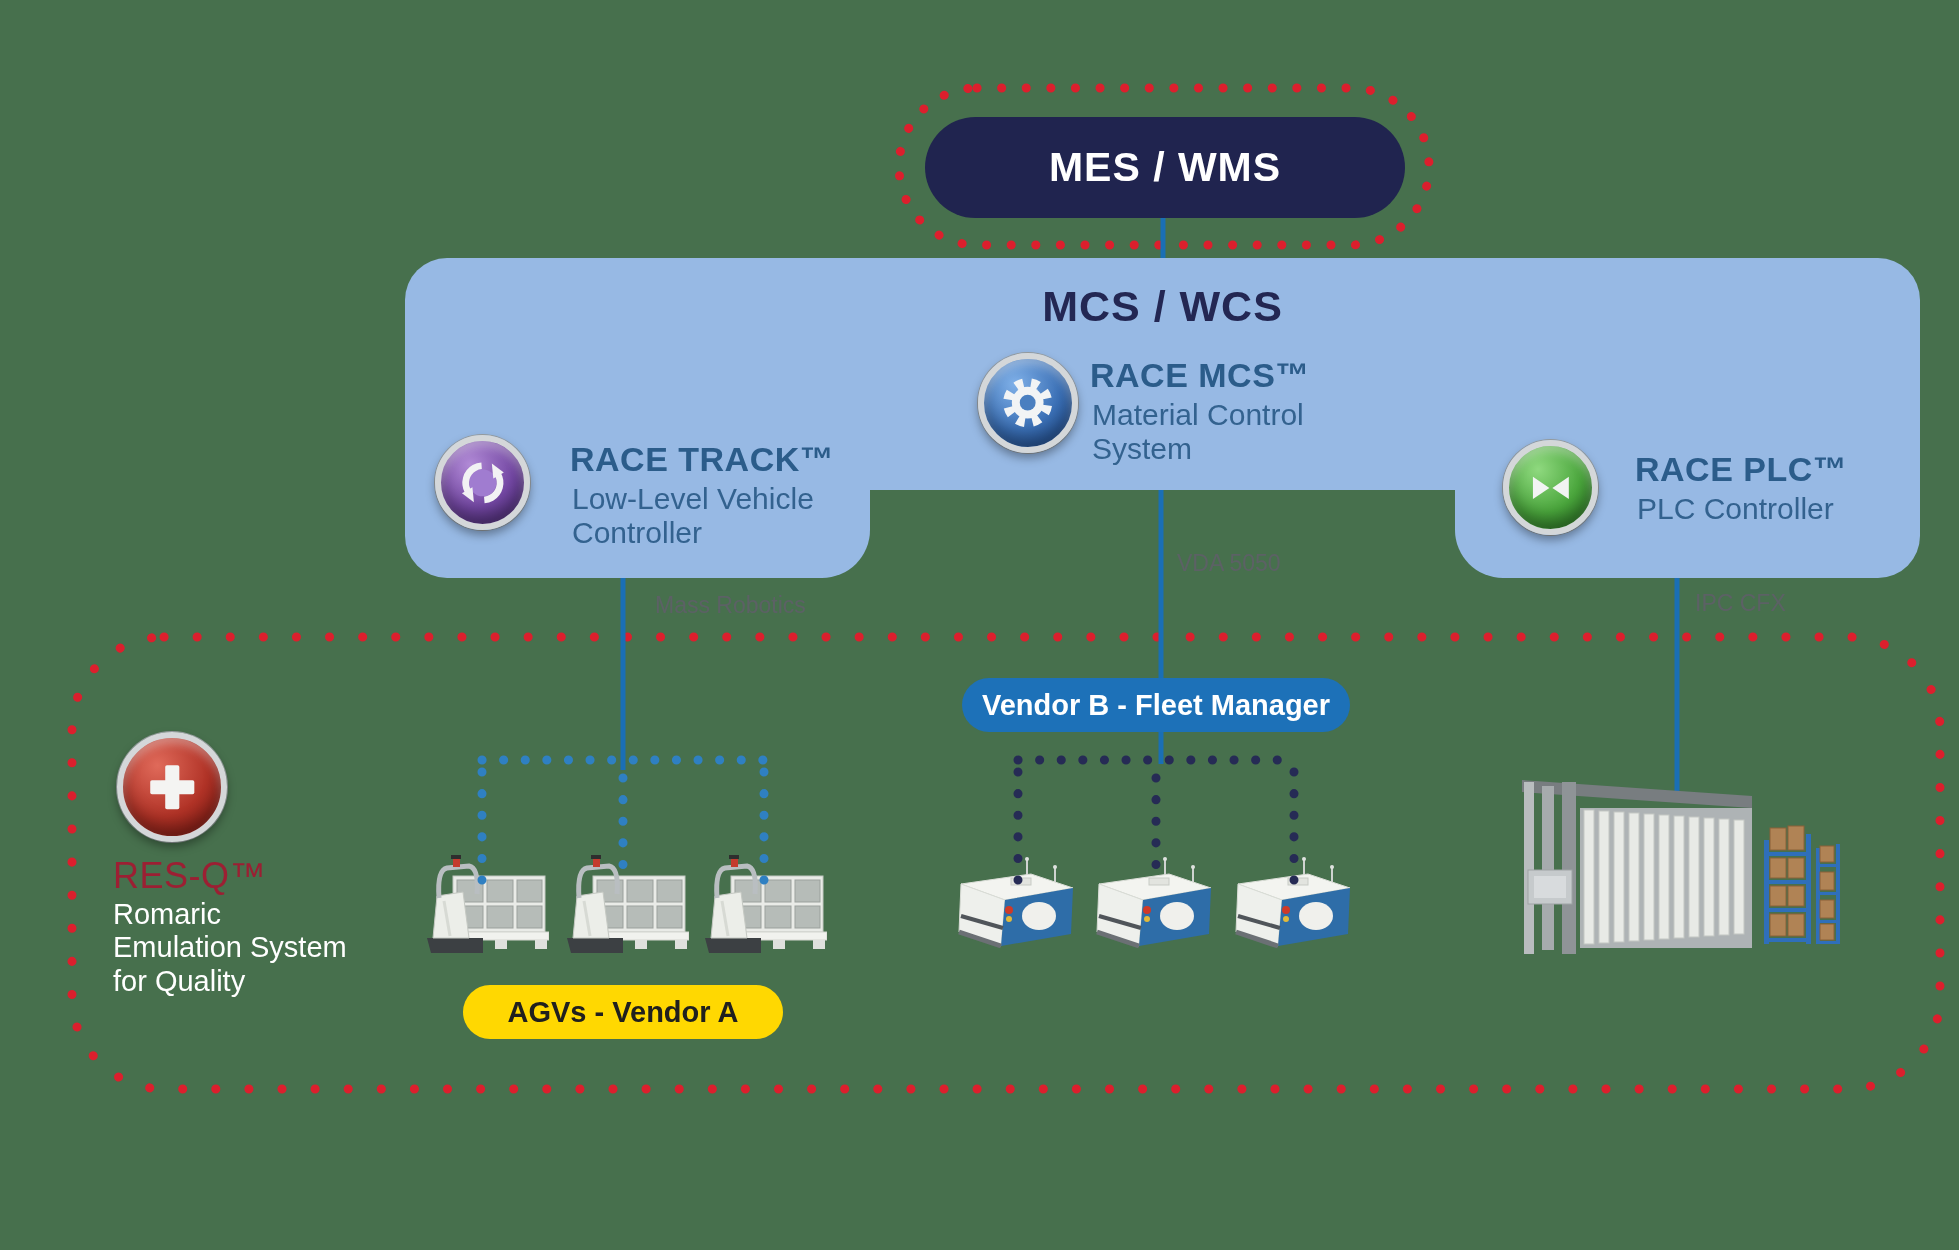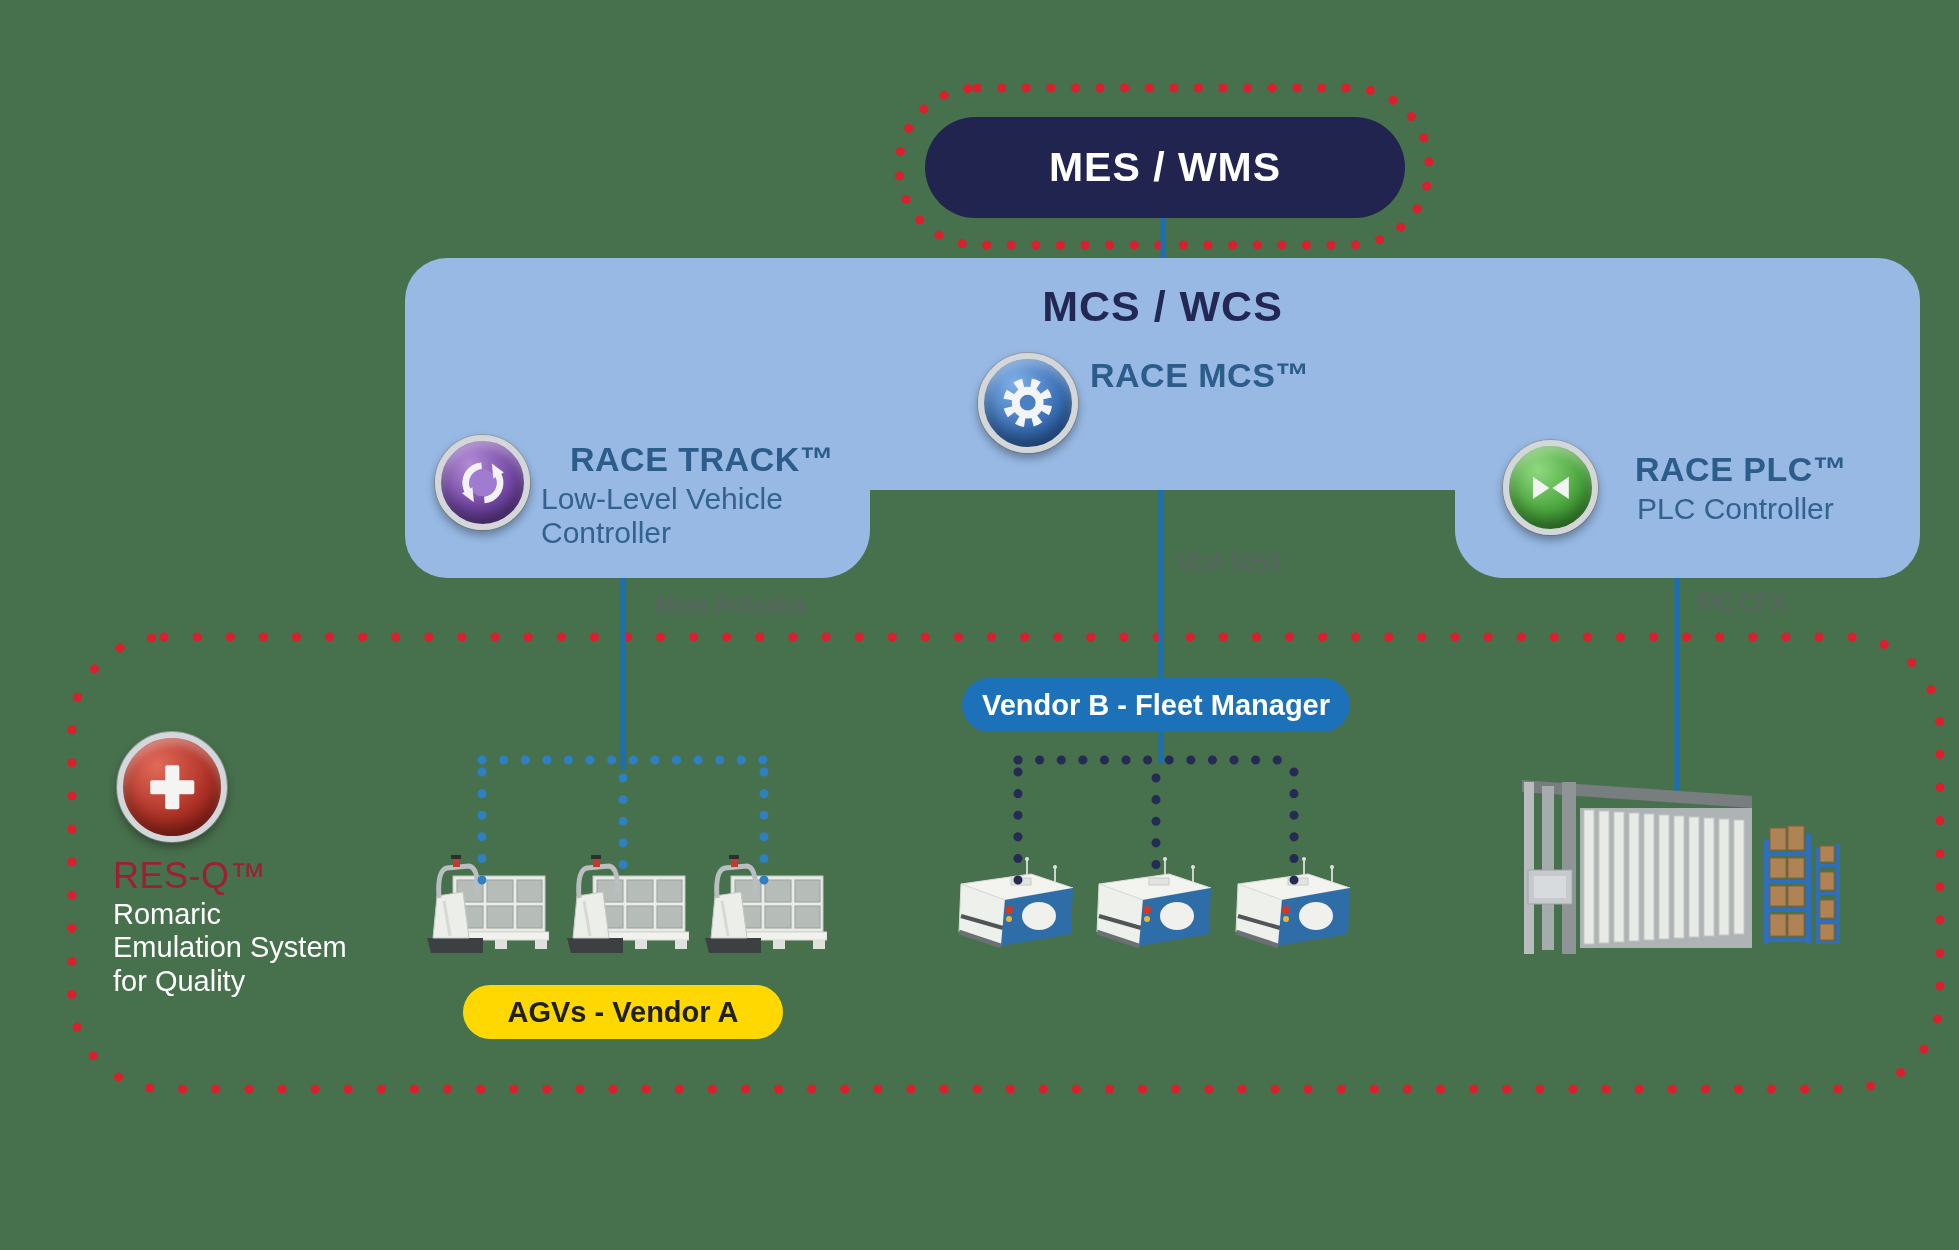--- a/index.html
+++ b/index.html
@@ -80,31 +80,35 @@
   <div class="abs panel-title z2">MCS / WCS</div>
 
   <div class="abs sphere sp-blue z2" style="left:963px;top:353px;width:100px;height:100px;">
     <svg viewBox="-40 -40 80 80">
       <circle r="24" fill="none" stroke="#f2f4f5" stroke-width="14" stroke-dasharray="9.4 9.45" transform="rotate(8)"></circle>
       <circle r="20" fill="#f2f4f5"></circle>
       <circle r="10" fill="#4a7fc0"></circle>
     </svg>
   </div>
   <div class="abs race-title z2" style="left:1075px;top:358px;">RACE MCS™</div>
+  <div class="abs race-sub z2" style="left:1077px;top:398px;">
+    <div>Material Control</div>
+    <div>System</div>
+  </div>
 
   <div class="abs sphere sp-purple z2" style="left:420px;top:435px;width:95px;height:95px;">
     <svg viewBox="-40 -40 80 80">
       <circle r="18" fill="#a07cd0"></circle>
       <circle r="23" fill="none" stroke="#f2f2f4" stroke-width="9" stroke-dasharray="46 26" transform="rotate(-30)"></circle>
       <polygon points="28,-14 12,-26 14,-6" fill="#f2f2f4"></polygon>
       <polygon points="-28,14 -12,26 -14,6" fill="#f2f2f4"></polygon>
     </svg>
   </div>
   <div class="abs race-title z2" style="left:555px;top:442px;">RACE TRACK™</div>
-  <div class="abs race-sub z2" style="left:526px;top:482px;">
+  <div class="abs race-sub z2" style="left:557px;top:482px;">
     <div>Low-Level Vehicle</div>
     <div>Controller</div>
   </div>
 
   <div class="abs sphere sp-green z2" style="left:1488px;top:440px;width:95px;height:95px;">
     <svg viewBox="-40 -40 80 80">
       <polygon points="-24,-15 -2,0 -24,15" fill="#f2f4f3"></polygon>
       <polygon points="24,-15 2,0 24,15" fill="#f2f4f3"></polygon>
     </svg>
   </div>

